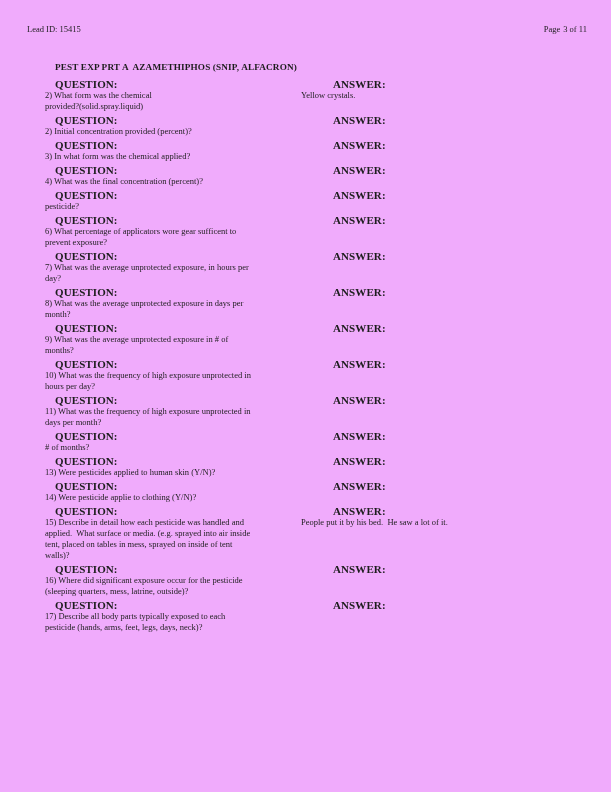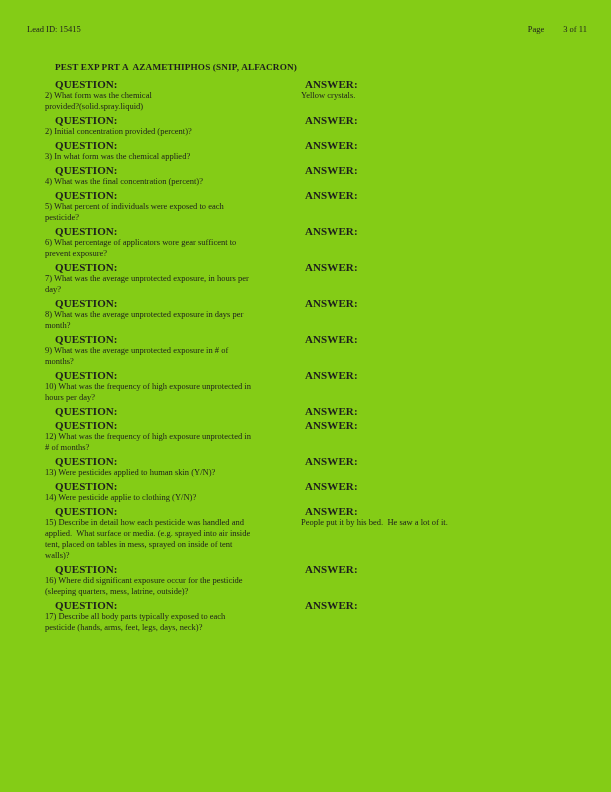--- a/index.html
+++ b/index.html
@@ -4,36 +4,36 @@
 <style>
   html, body {
     margin: 0;
     padding: 0;
     background: #ffffff;
   }
   .page {
     position: relative;
     width: 611px;
     height: 792px;
-    background: #84cc16;
+    background: #f0abfc;
     font-family: "Liberation Serif", serif;
     color: #1d1d1d;
     overflow: hidden;
   }
   .header {
     position: absolute;
     top: 24px;
     left: 27px;
     right: 24px;
     display: flex;
     justify-content: space-between;
     font-size: 8.5px;
     line-height: 11px;
   }
-  .pageinfo { display: inline-flex; gap: 19px; }
+  .pageinfo { display: inline-flex; gap: 3px; }
   .content {
     position: absolute;
     top: 61px;
     left: 45px;
     right: 18px;
   }
   .doc-title {
     padding-left: 10px;
     font-weight: bold;
     font-size: 9.2px;
@@ -49,21 +49,21 @@
     font-size: 8.5px;
     line-height: 11px;
   }
   .qa-left { padding-right: 6px; }
   .qa-qlabel, .qa-alabel {
     font-weight: bold;
     font-size: 11px;
     letter-spacing: 0.1px;
   }
   .qa-qlabel { padding-left: 10px; }
-  .qa-alabel { padding-left: 4px; }
+  .qa-alabel { padding-left: 4px; margin-left: 28px; }
   .qline, .qa-atext { white-space: pre; }
 </style>
 </head>
 <body>
 
 <div class="page">
   <div class="header">
     <span>Lead ID: 15415</span>
     <span class="pageinfo">
       <span>Page</span>
@@ -123,21 +123,20 @@
     <div class="qa-right">
       <div class="qa-alabel">ANSWER:</div>
       <div class="qa-atext"></div>
     </div>
   </div>
 
   <div class="qa-row">
     <div class="qa-left">
       <div class="qa-qlabel">QUESTION:</div>
       <div class="qa-qtext">
-              <div class="qline">5) What percent of individuals were exposed to each</div>
               <div class="qline">pesticide?</div>
             </div>
     </div>
     <div class="qa-right">
       <div class="qa-alabel">ANSWER:</div>
       <div class="qa-atext"></div>
     </div>
   </div>
 
   <div class="qa-row">
@@ -206,32 +205,35 @@
     </div>
     <div class="qa-right">
       <div class="qa-alabel">ANSWER:</div>
       <div class="qa-atext"></div>
     </div>
   </div>
 
   <div class="qa-row">
     <div class="qa-left">
       <div class="qa-qlabel">QUESTION:</div>
-    </div>
-    <div class="qa-right">
-      <div class="qa-alabel">ANSWER:</div>
-      <div class="qa-atext"></div>
-    </div>
-  </div>
-
-  <div class="qa-row">
-    <div class="qa-left">
-      <div class="qa-qlabel">QUESTION:</div>
-      <div class="qa-qtext">
-              <div class="qline">12) What was the frequency of high exposure unprotected in</div>
+      <div class="qa-qtext">
+              <div class="qline">11) What was the frequency of high exposure unprotected in</div>
+              <div class="qline">days per month?</div>
+            </div>
+    </div>
+    <div class="qa-right">
+      <div class="qa-alabel">ANSWER:</div>
+      <div class="qa-atext"></div>
+    </div>
+  </div>
+
+  <div class="qa-row">
+    <div class="qa-left">
+      <div class="qa-qlabel">QUESTION:</div>
+      <div class="qa-qtext">
               <div class="qline"># of months?</div>
             </div>
     </div>
     <div class="qa-right">
       <div class="qa-alabel">ANSWER:</div>
       <div class="qa-atext"></div>
     </div>
   </div>
 
   <div class="qa-row">

